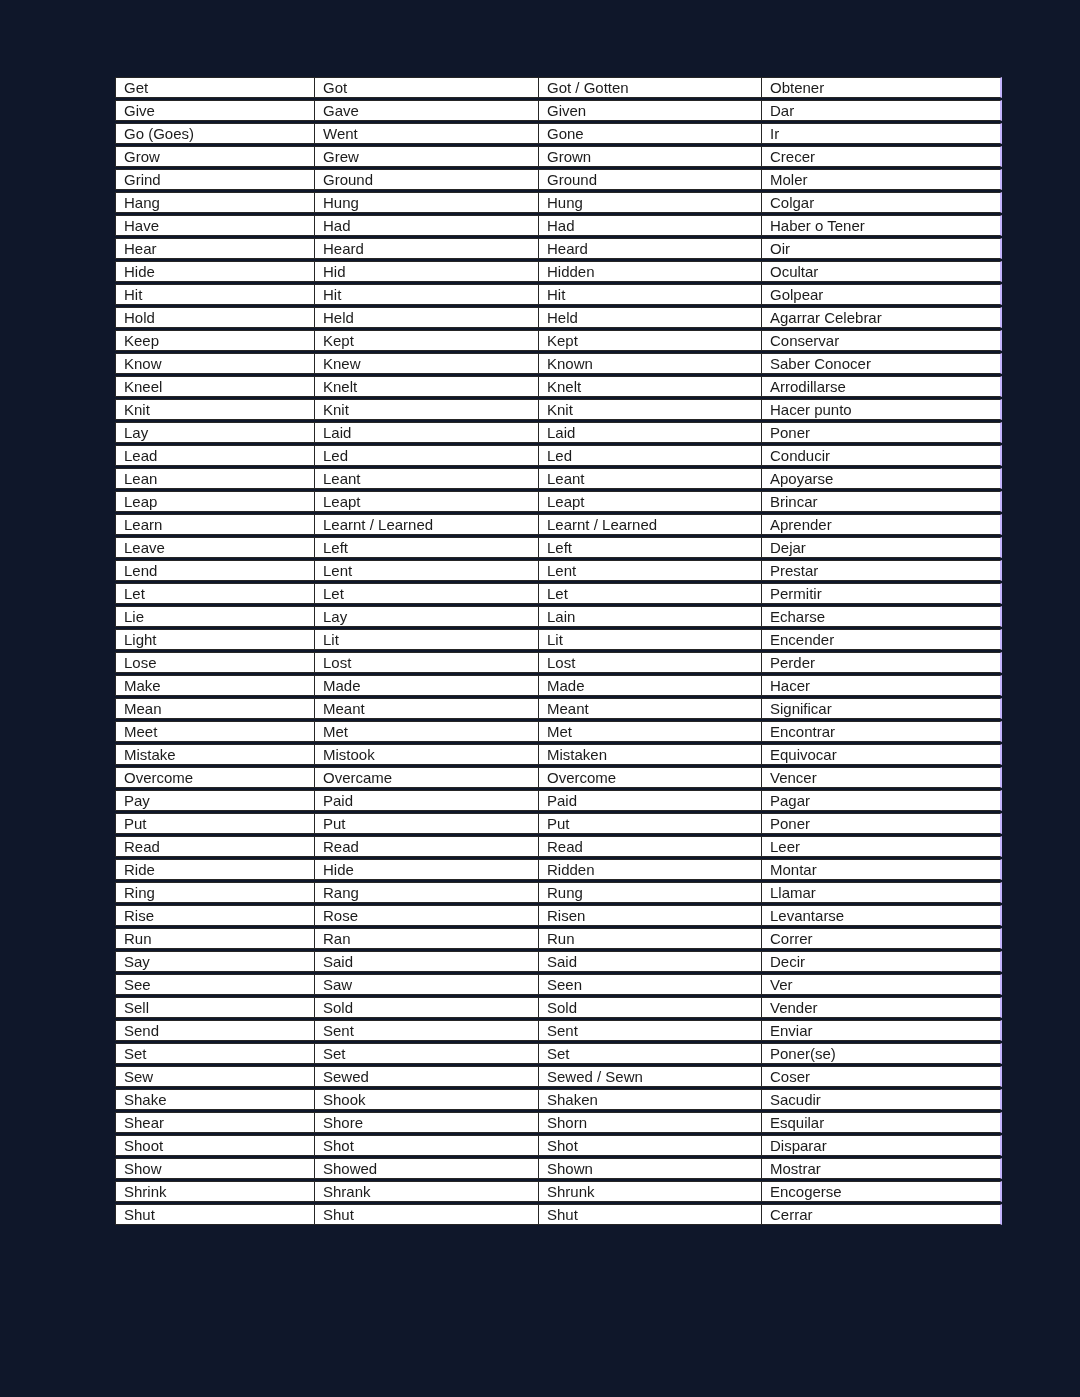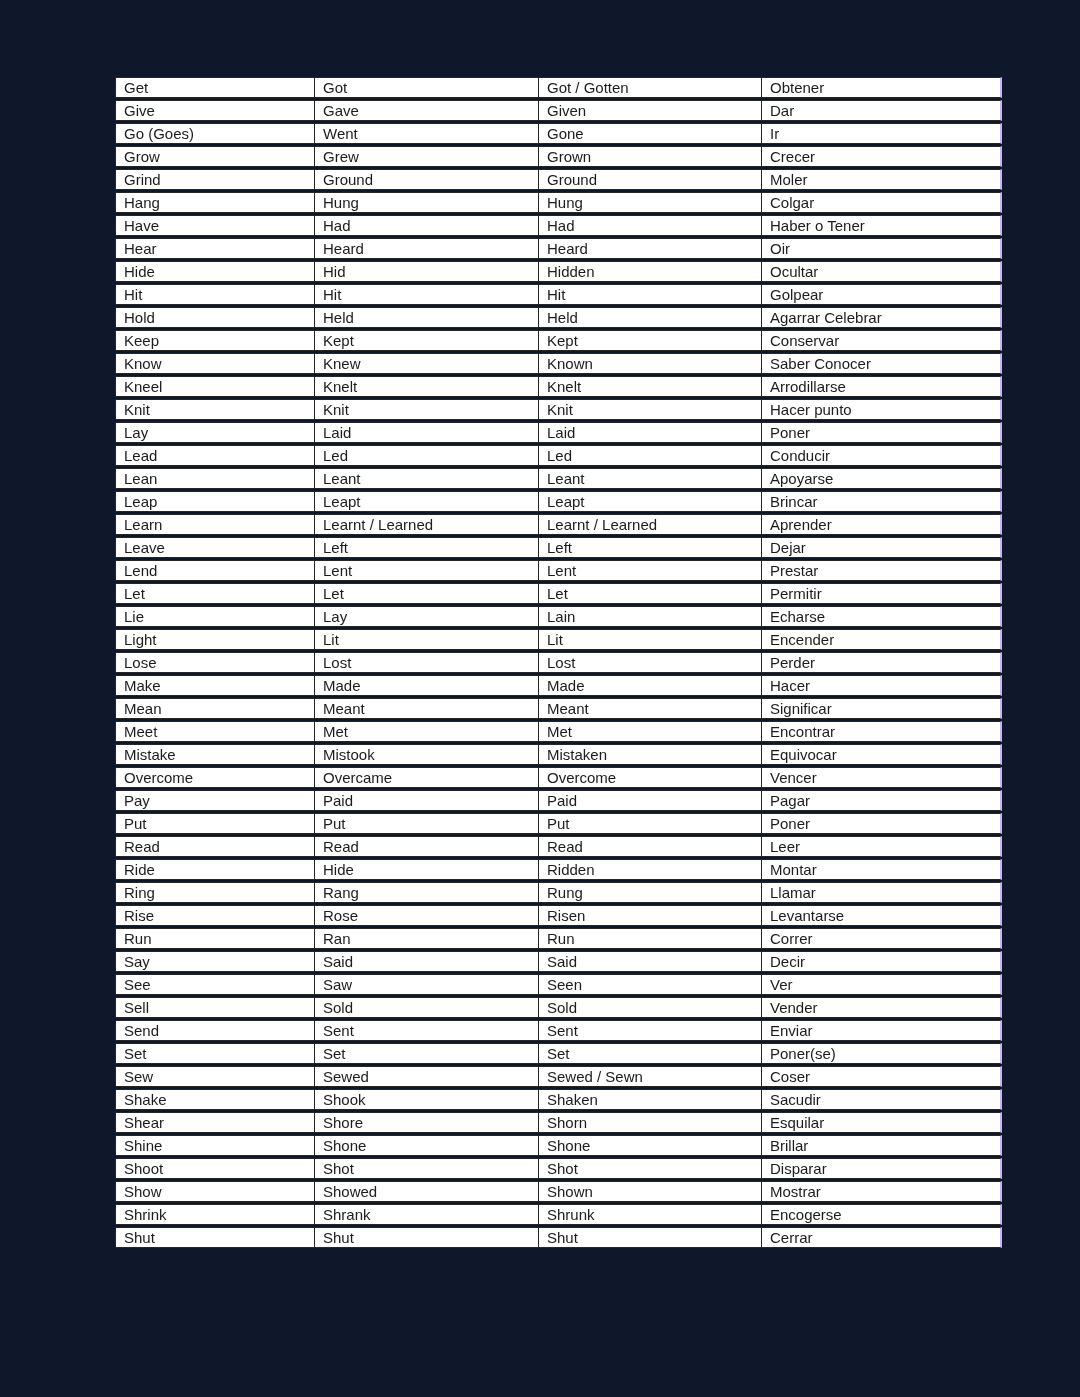--- a/index.html
+++ b/index.html
@@ -378,26 +378,20 @@
     <td>Sacudir</td>
   </tr>
 
   <tr>
     <td>Shear</td>
     <td>Shore</td>
     <td>Shorn</td>
     <td>Esquilar</td>
   </tr>
 
-  <tr>
-    <td>Shine</td>
-    <td>Shone</td>
-    <td>Shone</td>
-    <td>Brillar</td>
-  </tr>
 
   <tr>
     <td>Shoot</td>
     <td>Shot</td>
     <td>Shot</td>
     <td>Disparar</td>
   </tr>
 
   <tr>
     <td>Show</td>

